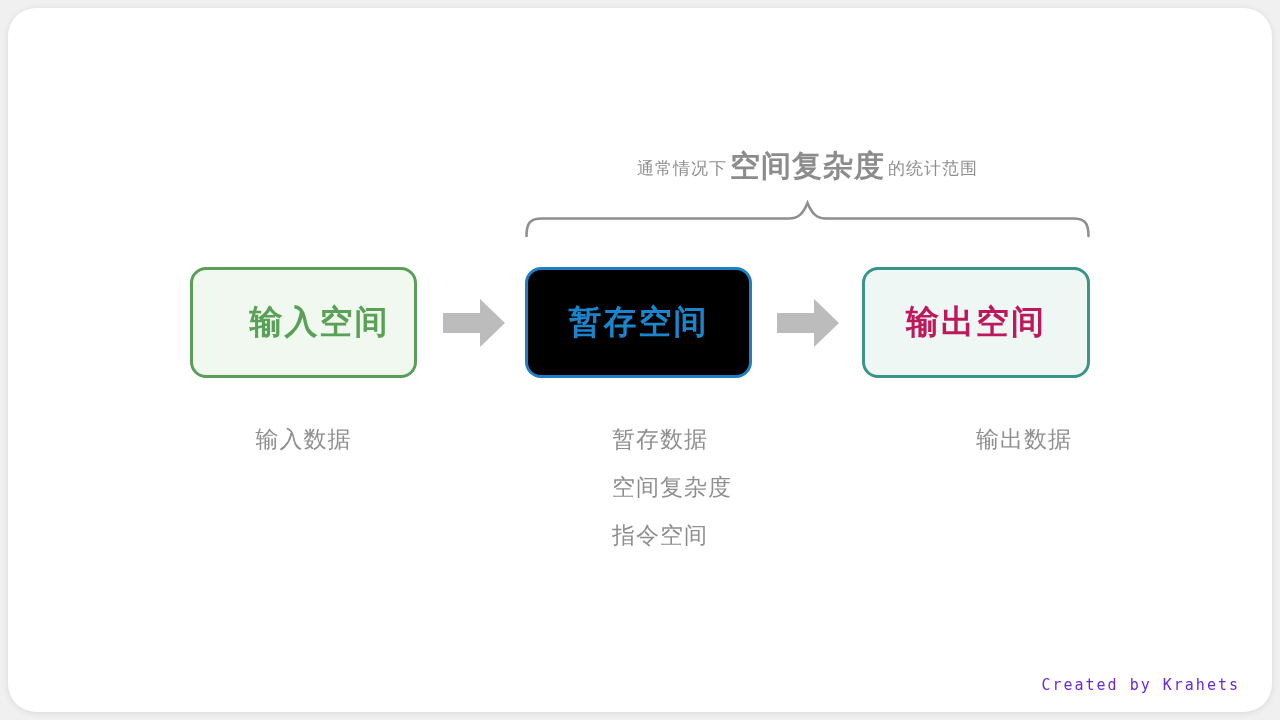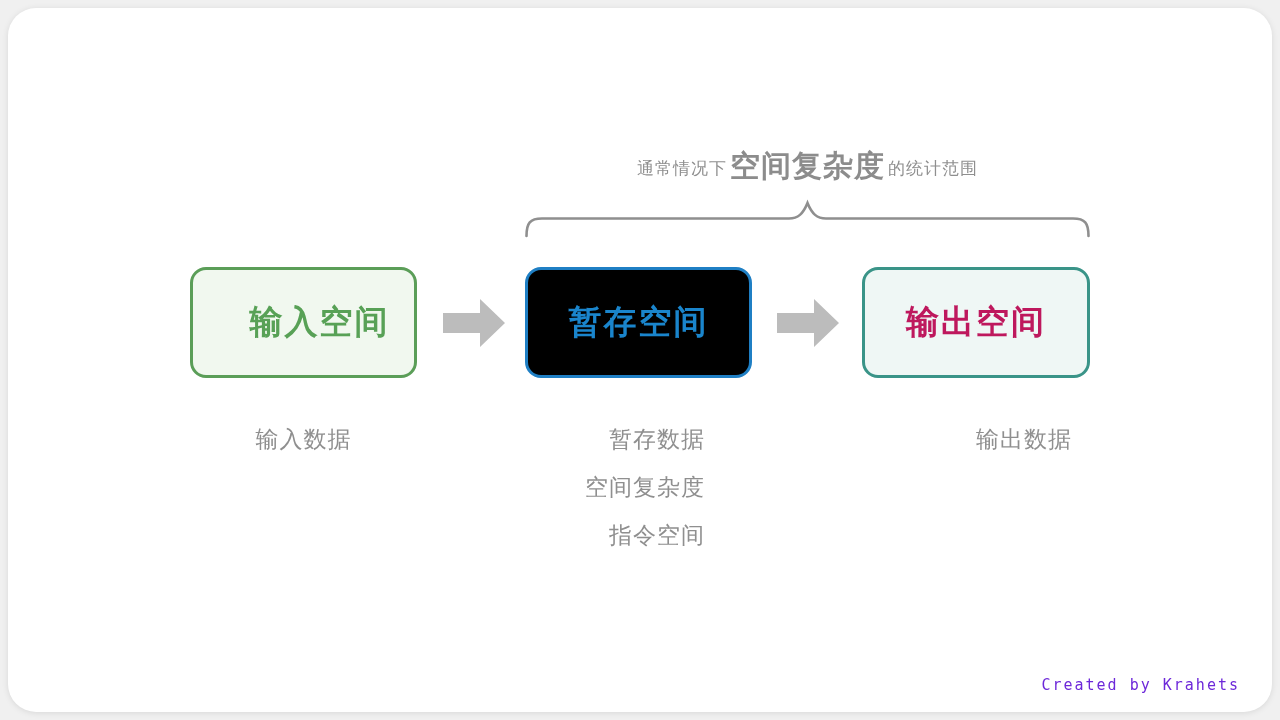--- a/index.html
+++ b/index.html
@@ -55,21 +55,21 @@
   
   .sublabel {
     position: absolute;
     color: #8f8f8f;
     font-size: 23px;
     letter-spacing: 1px;
     line-height: 30px;
   }
   .sub-input  { left: 190px; top: 424px; width: 227px; text-align: center; }
   .sub-output { left: 910px; top: 424px; width: 228px; text-align: center; }
-  .sub-buffer { left: 585px; top: 424px; text-align: right; }
+  .sub-buffer { left: 612px; top: 424px; text-align: left; }
   .sub-buffer div { margin-bottom: 18px; }
   
   .credit {
     position: absolute;
     right: 40px; top: 676px;
     font-family: "DejaVu Sans Mono", "Liberation Mono", monospace;
     font-size: 15px;
     letter-spacing: 2px;
     color: #6d28d9;
   }

